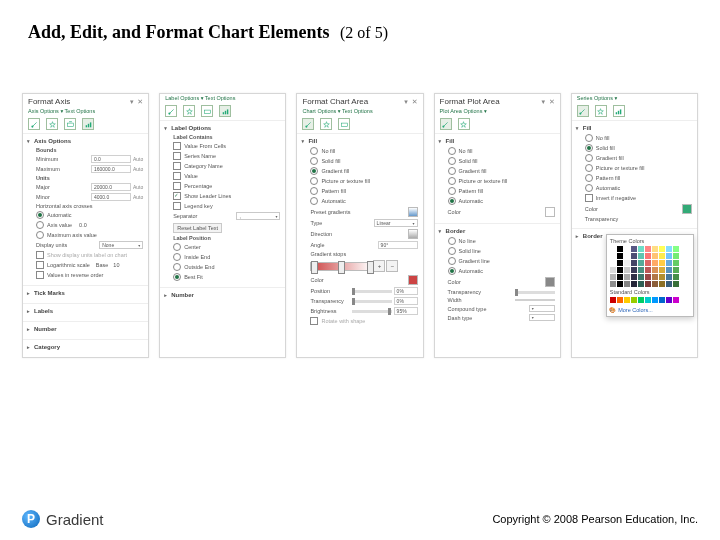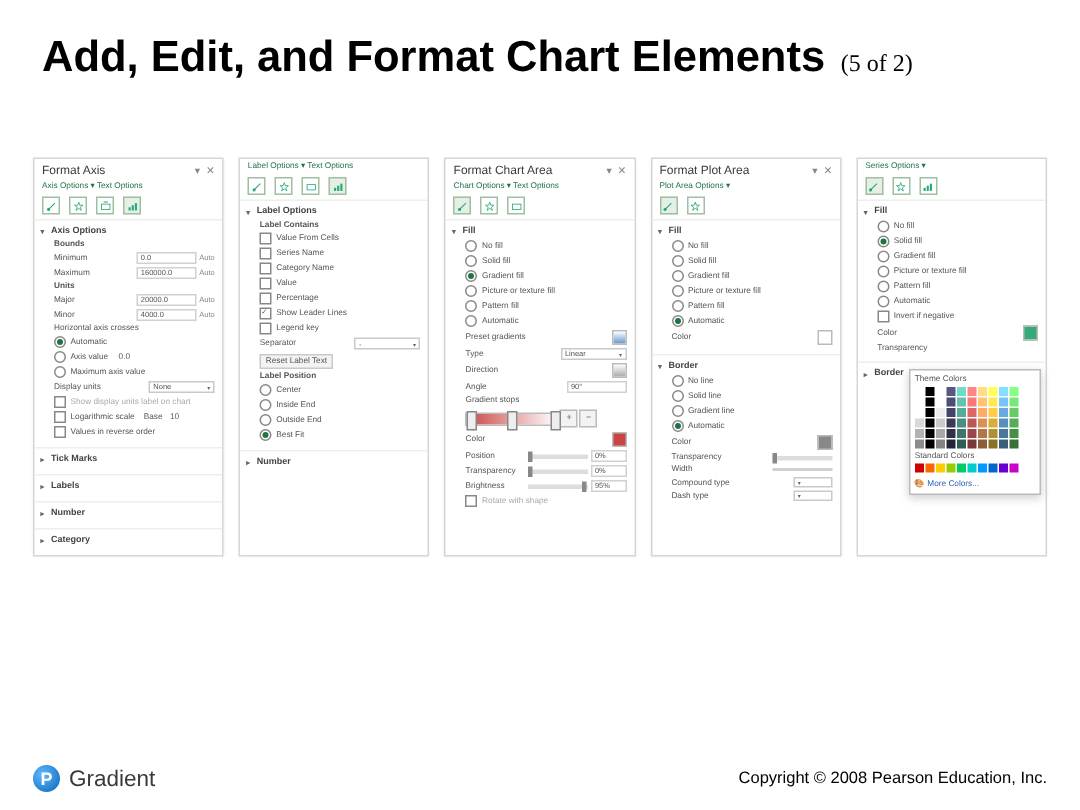--- a/index.html
+++ b/index.html
@@ -9,22 +9,22 @@
     height: 540px;
     font-family: "Segoe UI", Arial, sans-serif;
     background: #fff;
     position: relative;
     overflow: hidden;
   }
   .title-row {
     padding: 22px 28px 10px 28px;
   }
   .title {
-    font-family: Liberation Sans, sans-serif;
-    font-size: 29px;
+    font-family: Liberation Serif, serif;
+    font-size: 18px;
     font-weight: bold;
     color: #000;
     display: inline;
   }
   .pager {
     font-family: "Times New Roman", serif;
     font-size: 16px;
     color: #000;
     display: inline;
     margin-left: 6px;
@@ -184,21 +184,21 @@
   .copy{
     font-family:Verdana, Arial, sans-serif;
     font-size:11px;color:#000;
   }
 </style>
 </head>
 <body>
 
 <div class="title-row">
   <span class="title">Add, Edit, and Format Chart Elements</span>
-  <span class="pager">(5 of 2)</span>
+  <span class="pager">(2 of 5)</span>
 </div>
 
 <div class="panes">
 
   <div class="pane">
     <div class="pane-head">
       <span>Format Axis</span>
       <span class="ctl">▾ ✕</span>
     </div>
     <div class="subtools">Axis Options ▾   Text Options</div>

